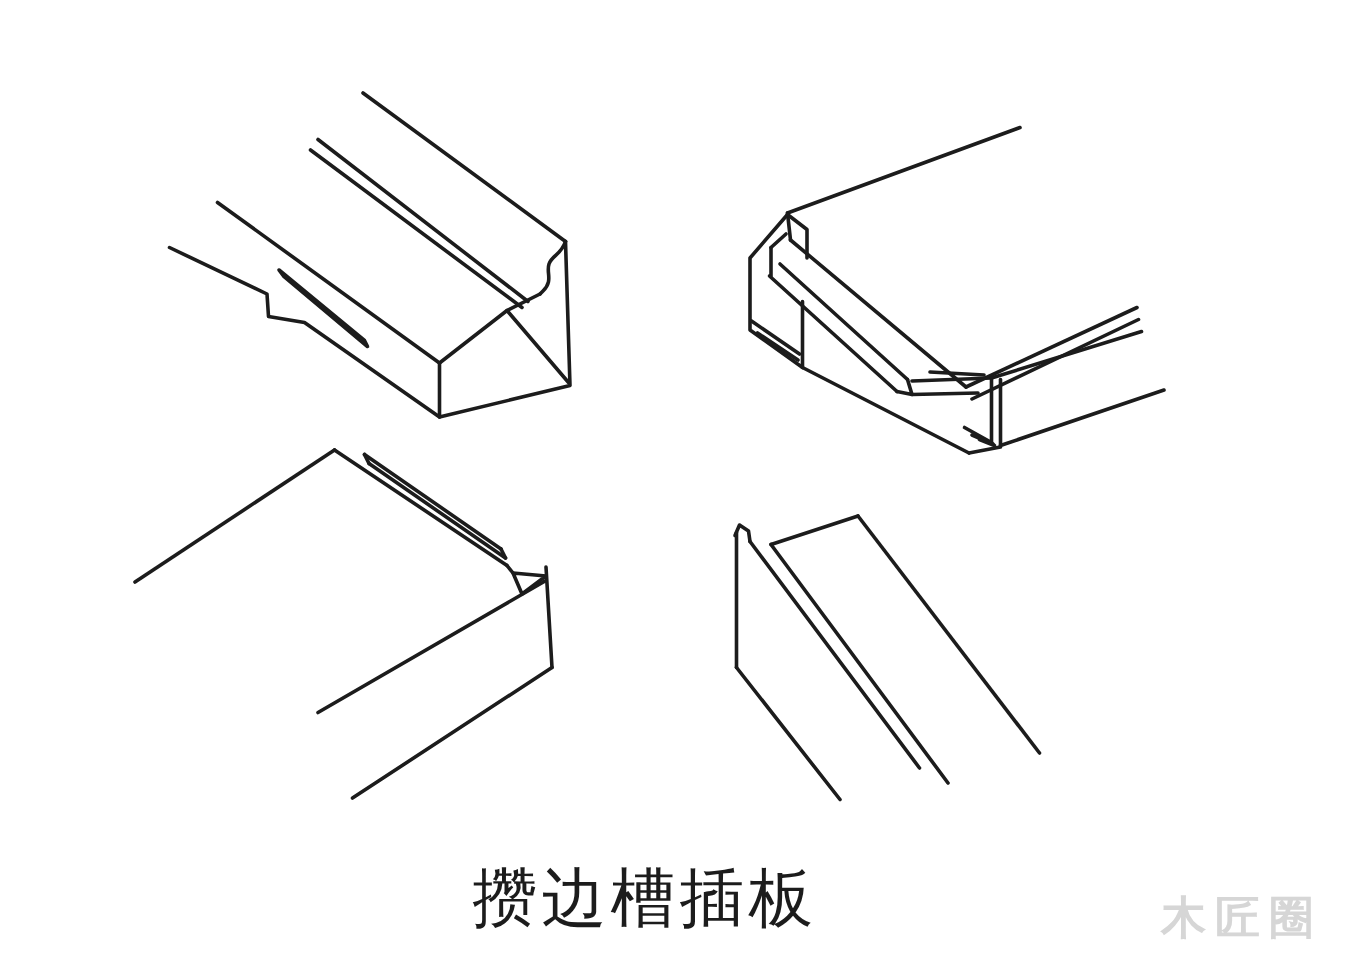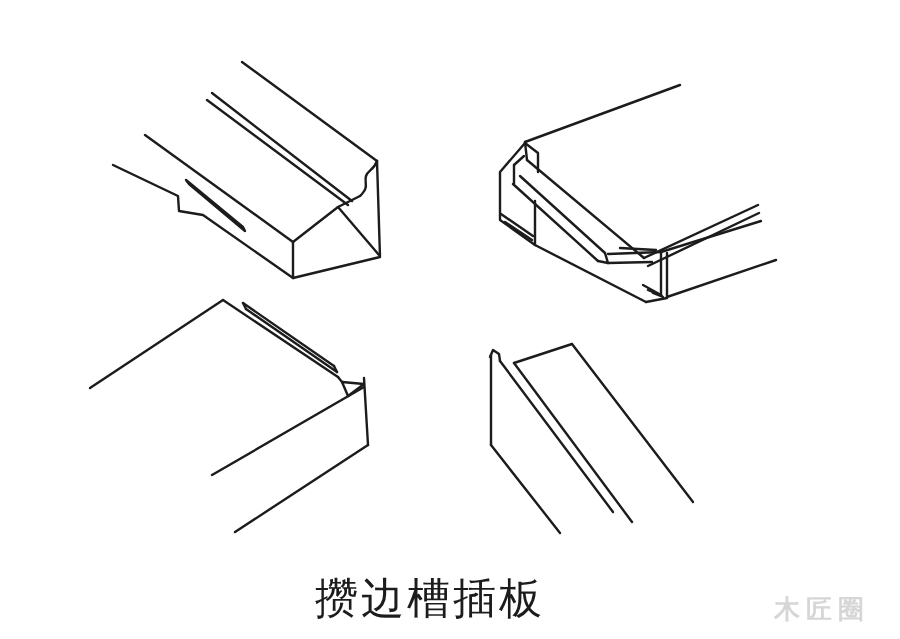--- a/index.html
+++ b/index.html
@@ -41,21 +41,21 @@
     font-size:43px;
     letter-spacing:3px;
     color:var(--caption-color);
     white-space:nowrap;
     font-weight:400;
     text-align:right;
   }
   .watermark{
     position:absolute;
     left:774px;top:592px;
-    font-size:26px;
+    font-size:30px;
     letter-spacing:6px;
     font-weight:700;
     color:var(--watermark-color);
     white-space:nowrap;
   }
 </style>
 </head>
 <body>
 
 <div class="canvas">

